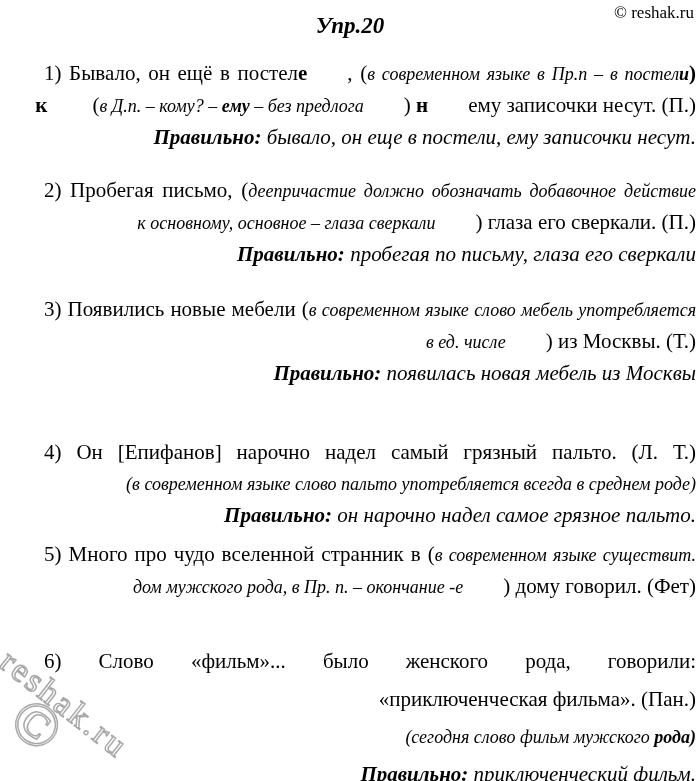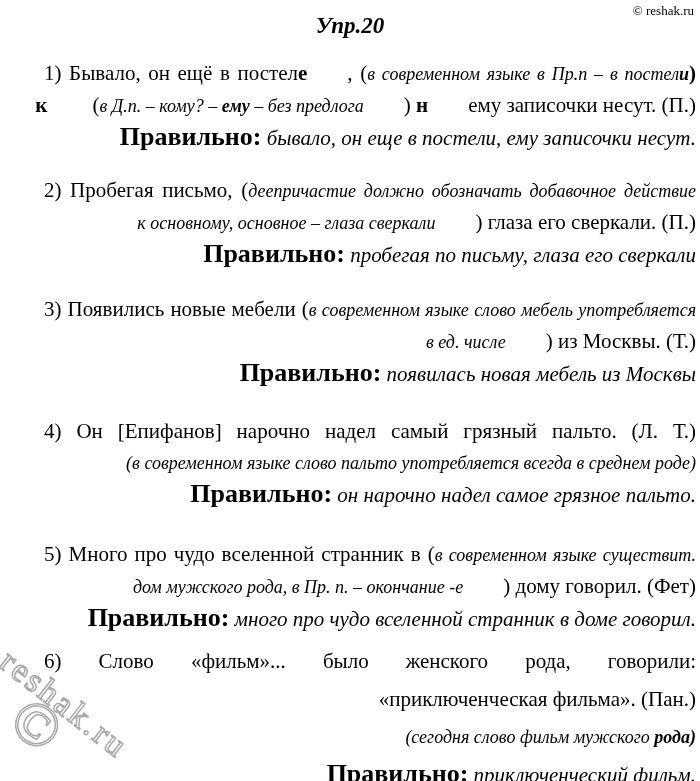--- a/index.html
+++ b/index.html
@@ -11,21 +11,21 @@
     overflow:hidden;
   }
   
   #title{
     position:absolute;top:4px;left:0;width:100%;
     text-align:center;
     font-size:23px;font-weight:bold;font-style:italic;margin-top:9px;
   }
   #copyright{
     position:absolute;top:3px;right:6px;
-    font-size:13px;
+    font-size:17px;
   }
   
   .wm{
     position:absolute;
     color:transparent;
     -webkit-text-stroke:1.5px #a9a9a9;
     z-index:0;
     font-family:"Liberation Serif", serif;
     pointer-events:none;
   }
@@ -44,32 +44,32 @@
   }
   
   #doc{position:absolute;left:0;top:0;width:100%;height:100%;z-index:1;}
   .para{
     position:absolute;left:4px;right:4px;
     line-height:30px;
   }
   .para:nth-child(1){top:58px;}
   .para:nth-child(2){top:175px;}
   .para:nth-child(3){top:294px;}
-  .para:nth-child(4){top:416px;}
+  .para:nth-child(4){top:437px;}
   .para:nth-child(5){top:539px;}
   .para:nth-child(6){top:643px;line-height:36px;}
   .line{text-align:right;}
   .jfull{text-align:justify;text-align-last:justify;}
   
   .r-n{font-size:21px;margin-left:40px;}
   .r-b{font-size:21px;font-weight:bold;}
   .r-a{font-size:18px;font-style:italic;}
   .r-ab{font-size:18px;font-style:italic;font-weight:bold;}
   .r-ci{font-size:21px;font-style:italic;}
-  .r-cb{font-size:26px;font-weight:bold;margin-left:22px;}
+  .r-cb{font-size:21px;font-style:italic;font-weight:bold;margin-left:22px;}
 </style>
 </head>
 <body>
 
 <div id="page">
 
   <span id="wm-text" class="wm">reshak.ru</span>
   <span id="wm-symbol" class="wm">©</span>
 
   <div id="title">Упр.20</div>
@@ -93,21 +93,20 @@
         <div class="line"><span class="r-cb">Правильно:</span><span class="r-ci"> появилась новая мебель из Москвы</span></div>
       </div>
       <div class="para">
         <div class="line jfull"><span class="r-n">4) Он [Епифанов] нарочно надел самый грязный пальто. (Л. Т.)</span></div>
         <div class="line"><span class="r-a">(в современном языке слово пальто употребляется всегда в среднем роде)</span></div>
         <div class="line"><span class="r-cb">Правильно:</span><span class="r-ci"> он нарочно надел самое грязное пальто.</span></div>
       </div>
       <div class="para">
         <div class="line jfull"><span class="r-n">5) Много про чудо вселенной странник в (</span><span class="r-a">в современном языке существит.</span></div>
         <div class="line"><span class="r-a">дом мужского рода, в Пр. п. – окончание -е</span><span class="r-n">) дому говорил. (Фет)</span></div>
-        <div class="line"><span class="r-cb">Правильно:</span><span class="r-ci"> много про чудо вселенной странник в доме говорил.</span></div>
       </div>
       <div class="para">
         <div class="line jfull"><span class="r-n">6) Слово «фильм»... было женского рода, говорили:</span></div>
         <div class="line"><span class="r-n">«приключенческая фильма». (Пан.)</span></div>
         <div class="line"><span class="r-a">(сегодня слово фильм мужского </span><span class="r-ab">рода)</span></div>
         <div class="line"><span class="r-cb">Правильно:</span><span class="r-ci"> приключенческий фильм.</span></div>
       </div>
     </div>
 
 </div>

